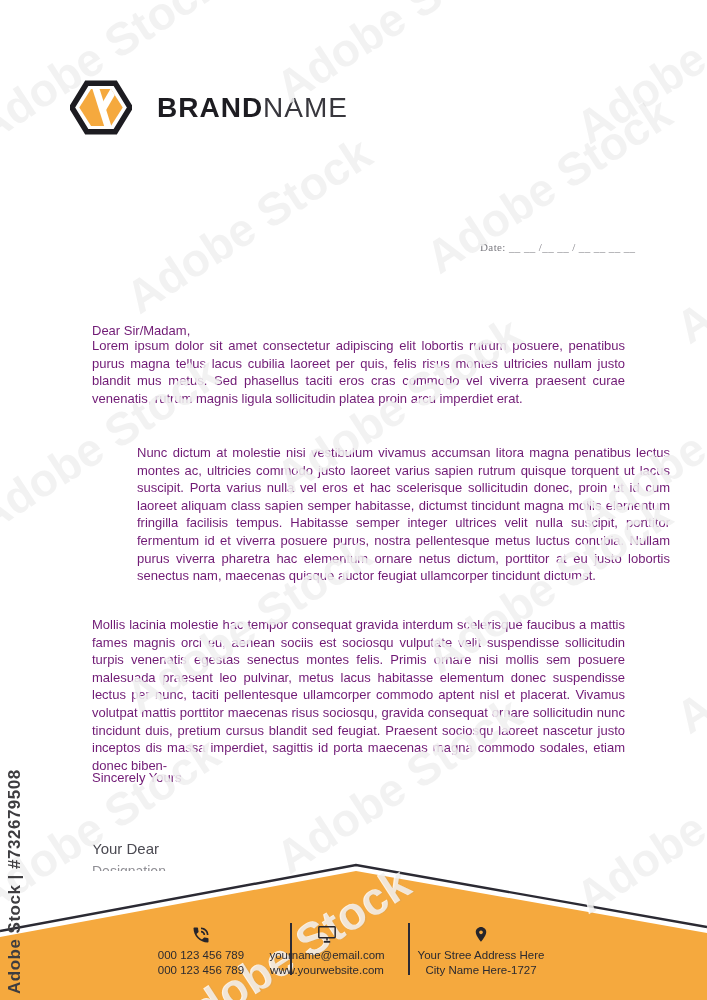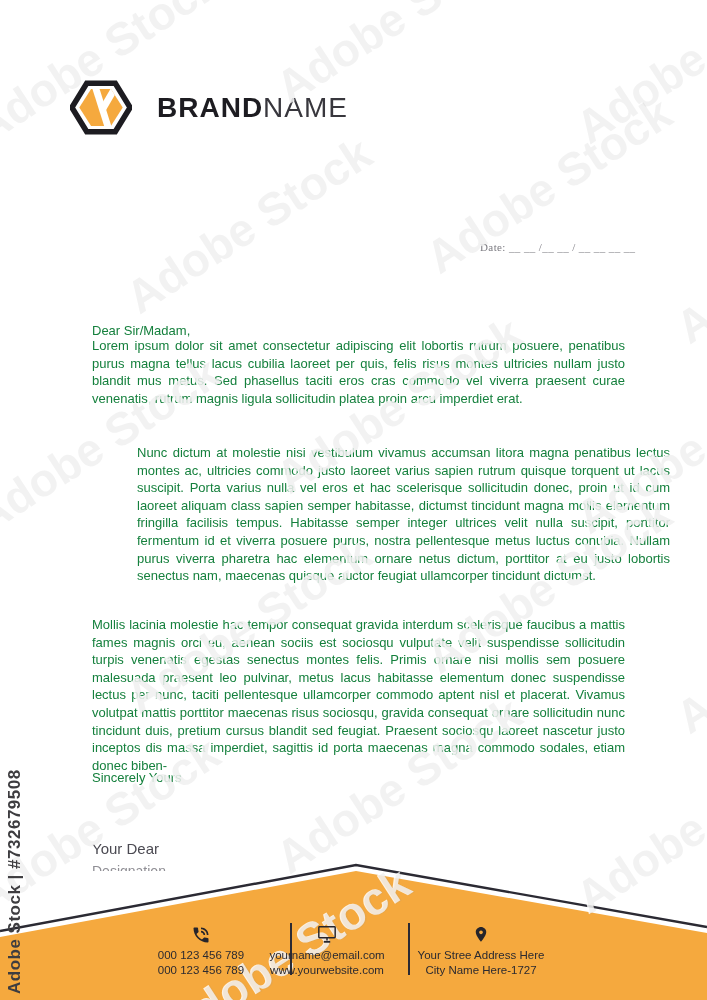--- a/index.html
+++ b/index.html
@@ -38,21 +38,21 @@
     white-space:nowrap;pointer-events:none;
   }
   
   .logo{position:absolute;left:70px;top:80px;display:flex;align-items:center;gap:25px;z-index:2;}
   .brand{font-size:28px;letter-spacing:1px;line-height:1;}
   .brand .b{font-weight:800;color:#1D1C21;}
   .brand .l{font-weight:400;color:#38373D;}
   
   .date{position:absolute;left:480px;top:241px;font-size:11px;color:#7B7A80;letter-spacing:0.4px;z-index:2;font-family:Liberation Serif, serif;}
   
-  .txt{position:absolute;left:92px;width:533px;font-size:13px;line-height:17.6px;color:#15803d;z-index:2;}
+  .txt{position:absolute;left:92px;width:533px;font-size:13px;line-height:17.6px;color:#701a75;z-index:2;}
   .greeting{top:322px;}
   .p1{top:337px;text-align:justify;}
   .p2{top:444px;text-align:justify;margin-left:45px;}
   .p3{top:616px;text-align:justify;}
   .closing{top:769px;}
   .signer{top:840px;font-size:15px;color:#4B4A52;font-weight:500;}
   .designation-clip{position:absolute;left:92px;top:862px;height:9px;overflow:hidden;z-index:2;}
   .designation-clip span{font-size:14px;color:#8F8E94;font-weight:500;}
   
   .footer-svg{position:absolute;left:0;bottom:0;width:707px;height:145px;z-index:5;}

